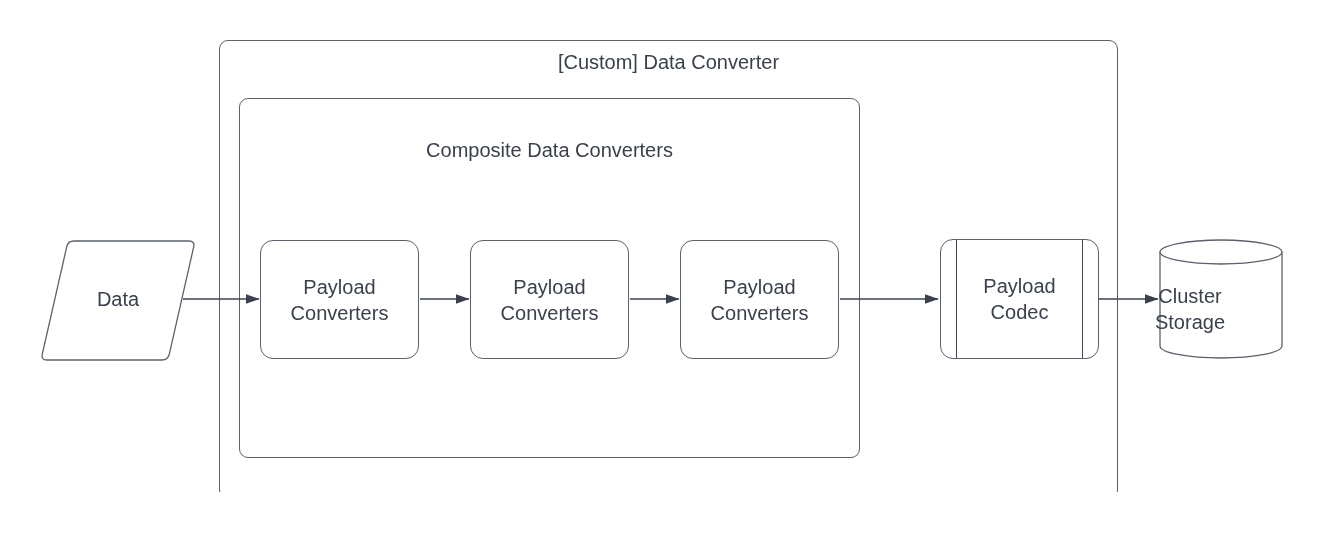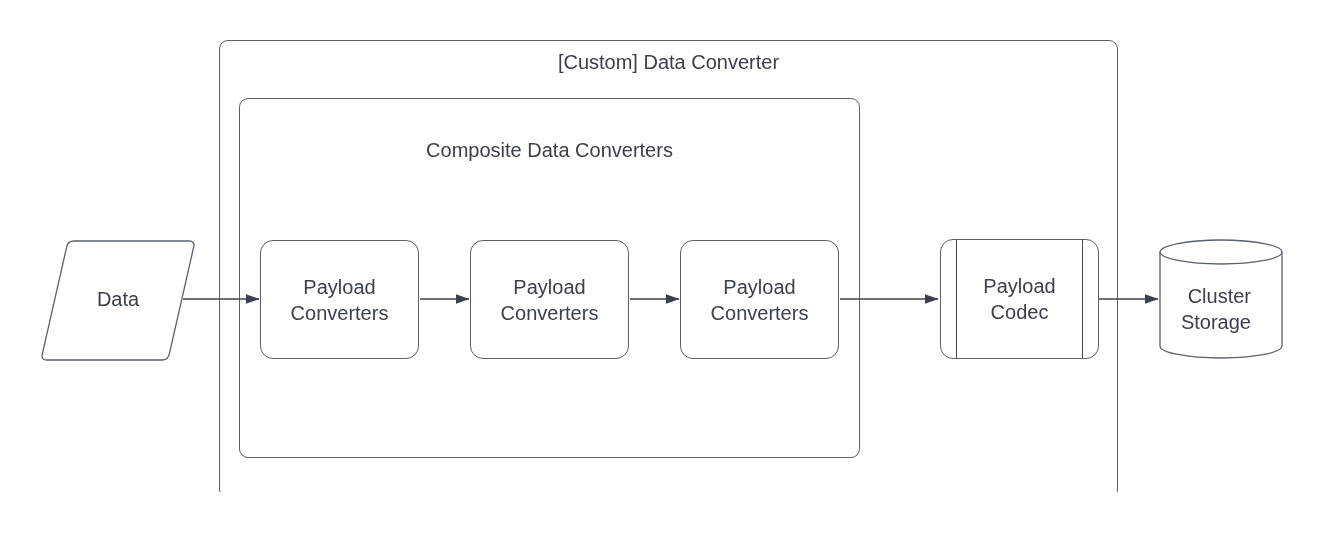--- a/index.html
+++ b/index.html
@@ -107,15 +107,15 @@
   <div class="node payload-box" style="left:680px; top:240px; width:159px; height:119px;">
     <span class="node-label">Payload Converters</span>
   </div>
 
   <div class="node codec-box" style="left:940px; top:239px; width:159px; height:120px;">
     <span class="codec-line left"></span>
     <span class="codec-line right"></span>
     <span class="node-label">Payload Codec</span>
   </div>
 
-  <div class="shape-label" style="left:1129px; top:283px; width:122px;text-align:right;">Cluster Storage</div>
+  <div class="shape-label" style="left:1129px; top:283px; width:122px;">Cluster Storage</div>
 
 </div>
 
 </body></html>

